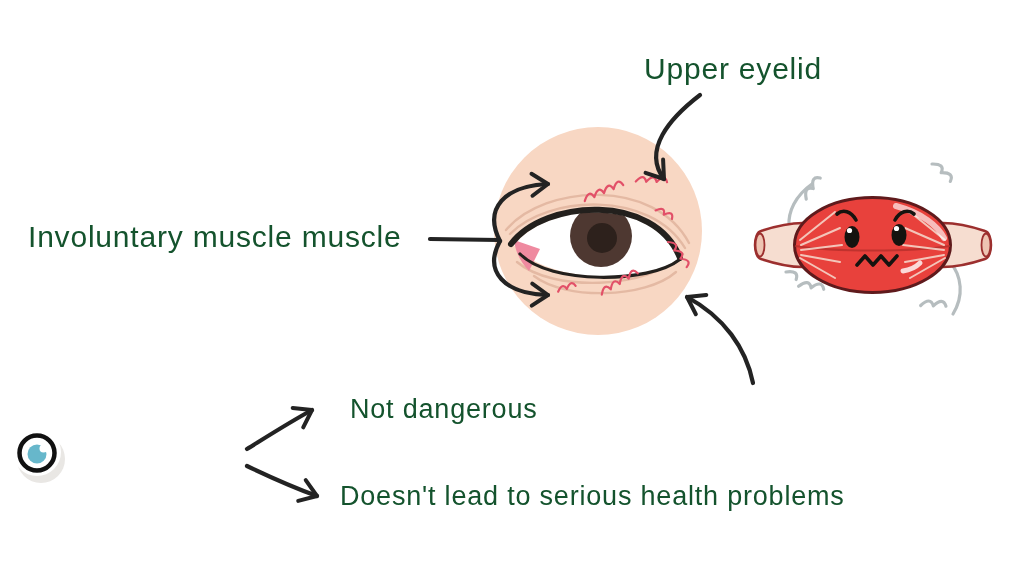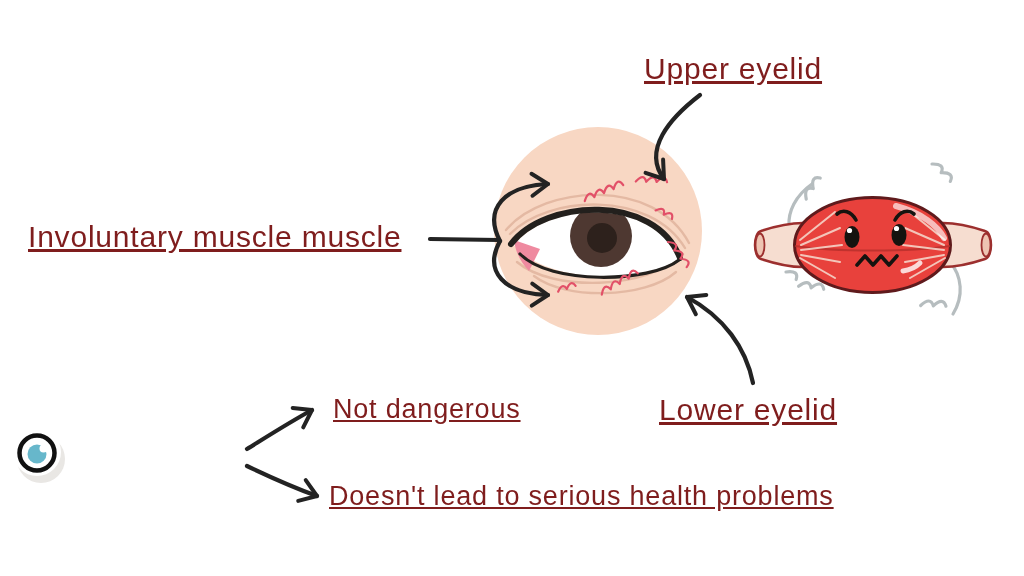--- a/index.html
+++ b/index.html
@@ -6,32 +6,31 @@
   .stage{
     position:relative;
     width:1024px;height:576px;
     background:#ffffff;
     overflow:hidden;
     font-family:"Liberation Sans", sans-serif;
   }
   .art{position:absolute;left:0;top:0;}
   .label{
     position:absolute;
-    color:#7f1d1d;
+    color:#14532d;
     letter-spacing:0.8px;
     white-space:nowrap;
     line-height:1.05;
-    text-decoration:underline;
   }
   .lbl-upper    {left:644px; top:53px;  font-size:30px;}
   .lbl-invol    {left:28px;  top:221px; font-size:30px;}
   .lbl-lower    {left:659px; top:394px; font-size:30px;}
   .lbl-myo      {left:68px;  top:437px; font-size:31px;}
-  .lbl-notdng   {left:333px; top:395px; font-size:27px;}
-  .lbl-problems {left:329px; top:482px; font-size:27px;text-align:right;}
+  .lbl-notdng   {left:350px; top:395px; font-size:27px;}
+  .lbl-problems {left:340px; top:482px; font-size:27px;text-align:right;}
 </style>
 </head>
 <body>
 
 <div class="stage">
 
   <svg class="art" width="1024" height="576" viewBox="0 0 1024 576">
     <defs>
       <marker id="ah" viewBox="-22 -14 26 28" refX="0" refY="0" markerWidth="26" markerHeight="28" orient="auto-start-reverse" markerUnits="userSpaceOnUse">
         <path d="M -16 -11 L 0 0 L -16 11" fill="none" stroke="#232323" stroke-width="4" stroke-linecap="round" stroke-linejoin="round"></path>
@@ -138,19 +137,18 @@
       <circle cx="37" cy="453" r="17.5" fill="#ffffff" stroke="#111111" stroke-width="4.5"></circle>
       <circle cx="37" cy="454" r="9.5" fill="#67b7cb"></circle>
       <circle cx="43.5" cy="448.5" r="4" fill="#ffffff"></circle>
     </g>
   </svg>
 
   <div class="label lbl-upper">Upper eyelid</div>
 
   <div class="label lbl-invol">Involuntary muscle muscle</div>
 
-  <div class="label lbl-lower">Lower eyelid</div>
 
 
   <div class="label lbl-notdng">Not dangerous</div>
 
   <div class="label lbl-problems">Doesn't lead to serious health problems</div>
 </div>
 
 </body></html>

